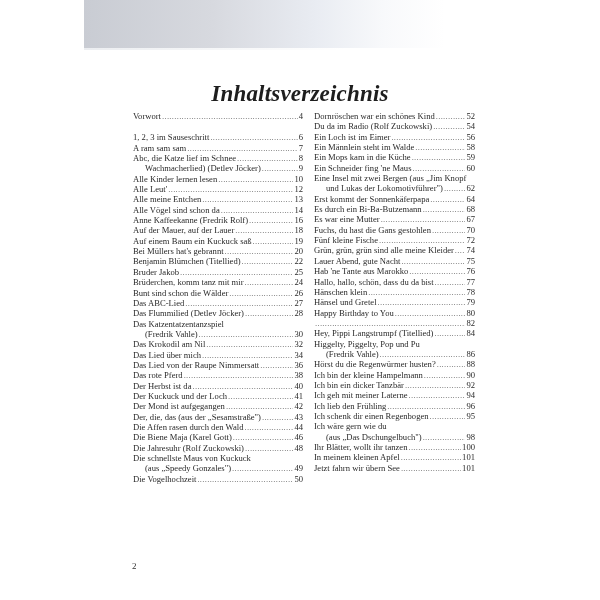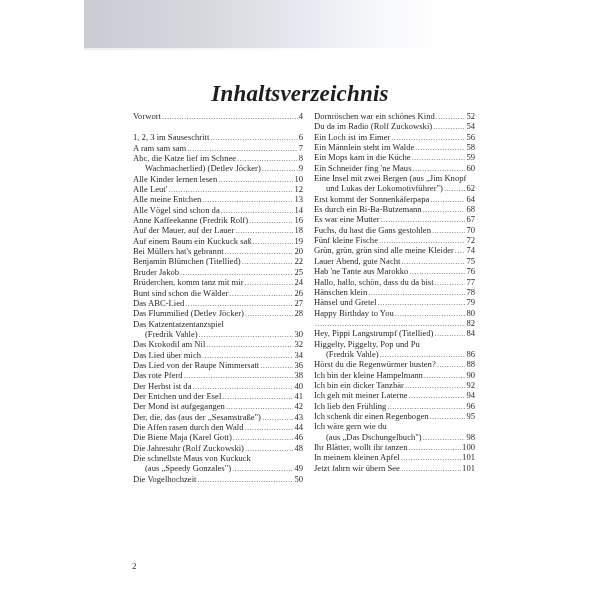--- a/index.html
+++ b/index.html
@@ -213,21 +213,21 @@
     </div>
     <div>
       <div class="entry">
         <span class="t">Der Herbst ist da</span>
         <span class="dots"></span>
         <span class="p">40</span>
       </div>
     </div>
     <div>
       <div class="entry">
-        <span class="t">Der Entchen und der Esel</span>
+        <span class="t">Der Kuckuck und der Loch</span>
         <span class="dots"></span>
         <span class="p">41</span>
       </div>
     </div>
     <div>
       <div class="entry">
         <span class="t">Der Mond ist aufgegangen</span>
         <span class="dots"></span>
         <span class="p">42</span>
       </div>

